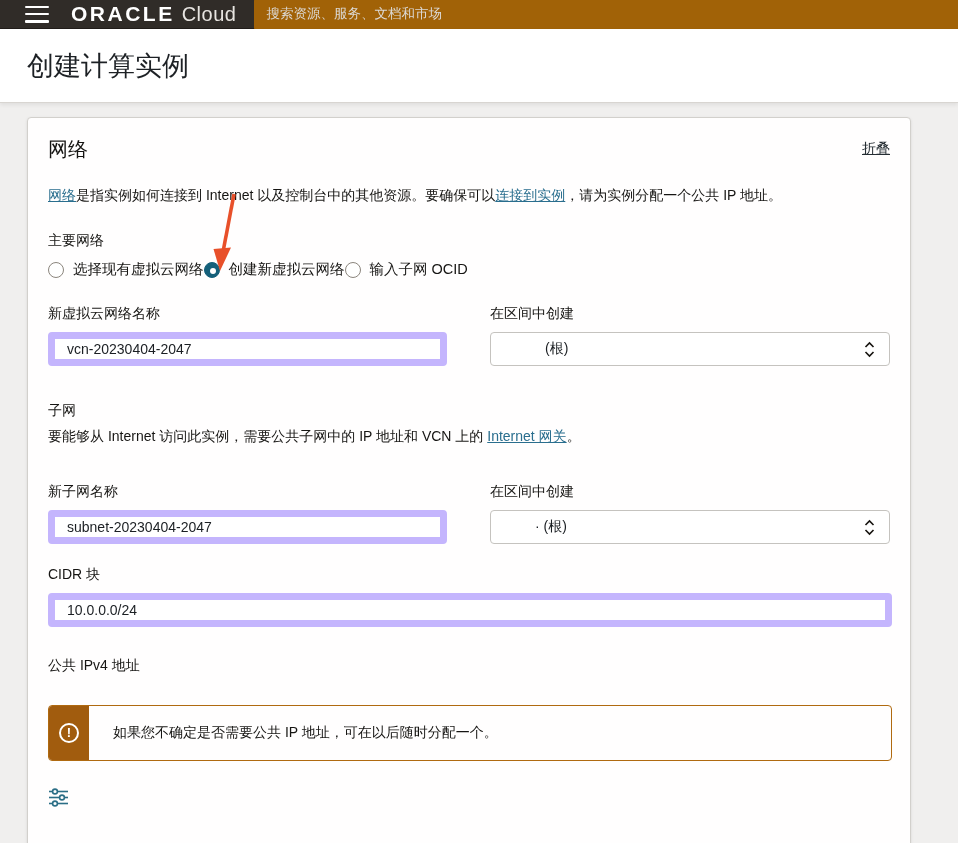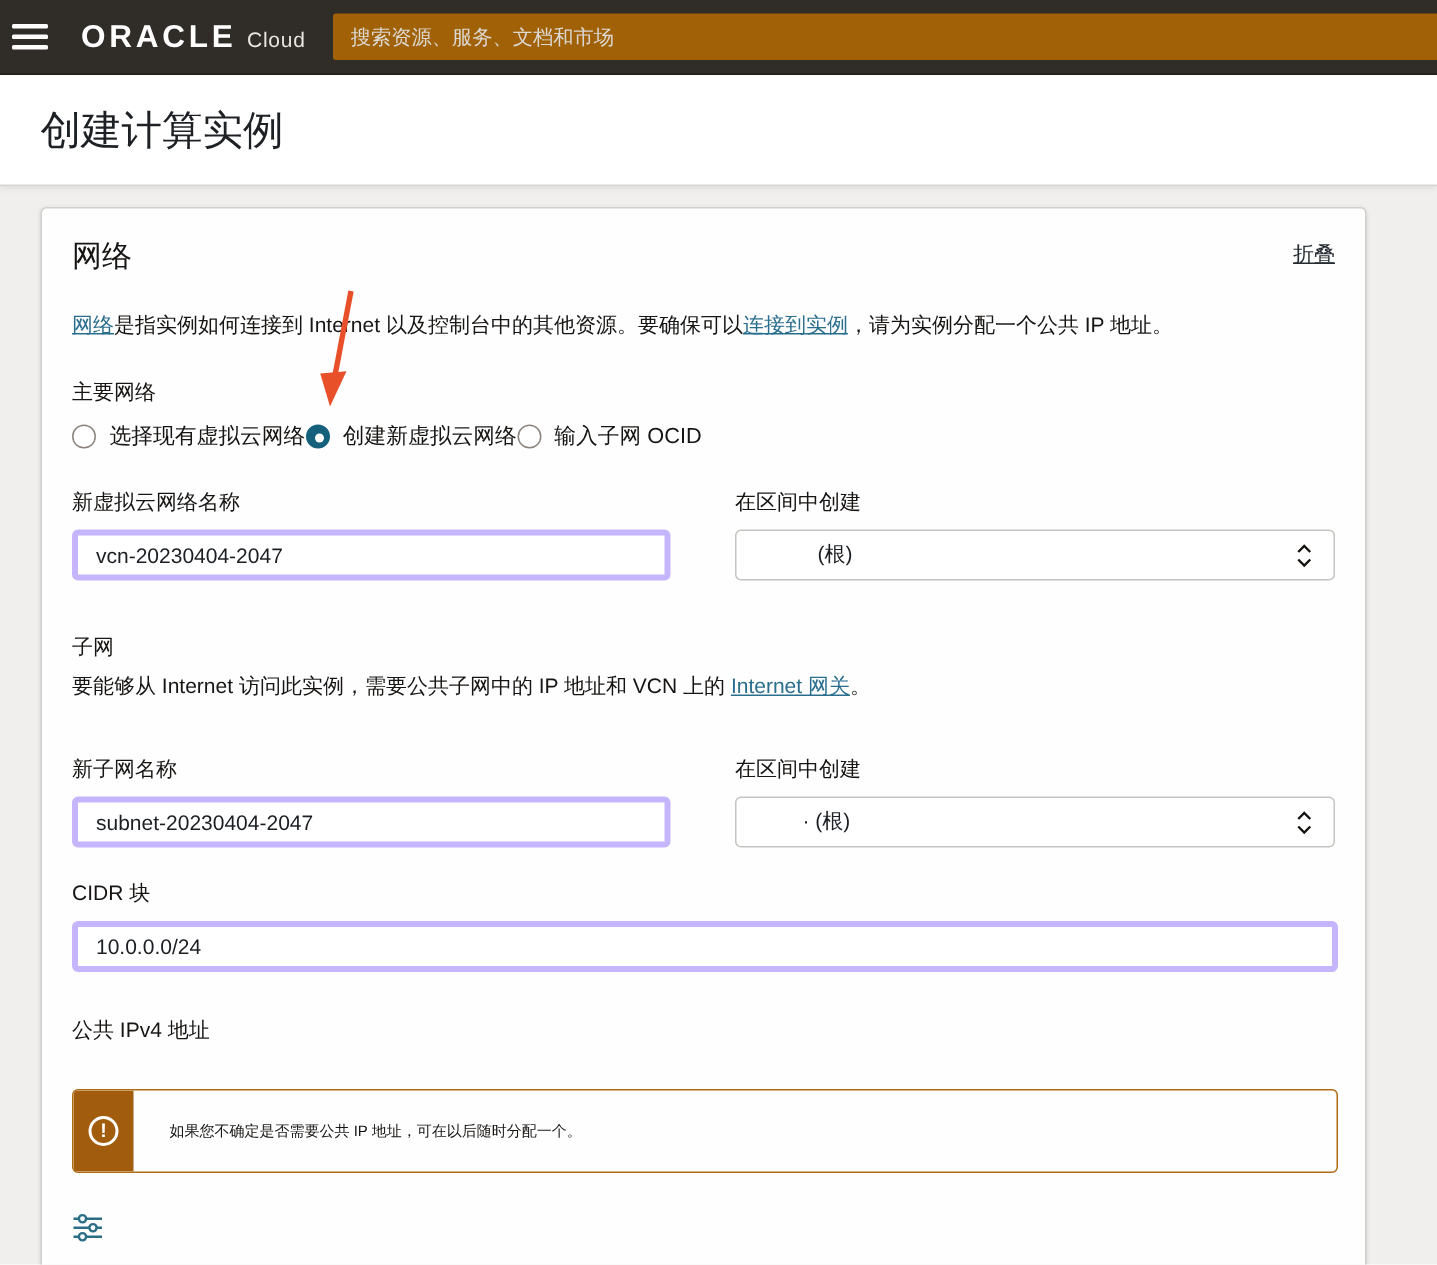--- a/index.html
+++ b/index.html
@@ -5,29 +5,29 @@
   * { margin:0; padding:0; box-sizing:border-box; }
   html,body { width:958px; height:843px; }
   body {
     font-family: "Liberation Sans", "DejaVu Sans", sans-serif;
     position:relative; overflow:hidden;
     background:#f0efee; color:#161513;
   }
 
   
   .topbar {
-    height:50px; background:#302c28; display:flex; align-items:center;
-    padding:0 0 0 8px; border-bottom:1px solid #211d1a;
+    height:29px; background:#302c28; display:flex; align-items:center;
+    padding:0 0 0 25px; border-bottom:1px solid #211d1a;
   }
   .hamburger { width:24px; height:17px; display:flex; flex-direction:column;
     justify-content:space-between; cursor:pointer; margin-right:22px; }
   .hamburger span { display:block; height:2.6px; background:#ffffff; border-radius:1px; }
   .brand { display:flex; align-items:baseline; white-space:nowrap; margin-right:18px; }
   .brand-bold { color:#ffffff; font-weight:700; font-size:21px; letter-spacing:2.5px; }
-  .brand-light { color:#e8e5e1; font-weight:300; font-size:14px; margin-left:7px; letter-spacing:0.5px; }
+  .brand-light { color:#e8e5e1; font-weight:300; font-size:20px; margin-left:7px; letter-spacing:0.5px; }
   .searchbox {
     flex:1; height:31px; background:#a16207; border-radius:2px 0 0 2px;
     display:flex; align-items:center; padding:0 12px; cursor:text;
   }
   .searchbox .search-text { color:#dcd9d5; font-size:13.5px; }
 
   
   .page-header {
     height:74px; background:#ffffff; display:flex; align-items:center;
     padding-left:27px; border-bottom:1px solid #d8d5d1;
@@ -60,21 +60,21 @@
   .radio.checked { background:#15607a; border-color:#15607a; }
   .radio.checked::after {
     content:""; position:absolute; width:6px; height:6px; border-radius:50%;
     background:#ffffff; left:5px; top:5px;
   }
 
   .fields-row { display:flex; gap:43px; }
   .field { display:flex; flex-direction:column; }
   .field .f-label { font-size:14px; margin-bottom:9px; color:#161513; }
   .text-input {
-    height:34px; border:4px solid #c4b5fd; border-radius:4px; background:#fff;
+    height:34px; border:7px solid #c4b5fd; border-radius:4px; background:#fff;
     font-size:14px; color:#1b1f23; padding:0 12px;
     font-family:"Liberation Sans","DejaVu Sans",sans-serif; width:100%;
   }
   .w-col { width:400px; }
   .w-col2 { width:401px; }
   .w-full { width:844px; }
 
   .select-box {
     height:34px; border:1px solid #c5c3bf; border-radius:4px; background:#fff;
     display:flex; align-items:center; cursor:pointer; position:relative;
@@ -92,21 +92,21 @@
     display:flex; align-items:stretch; min-height:56px; overflow:hidden;
   }
   .warning-strip {
     width:40px; background:#a15c0e; display:flex; align-items:center; justify-content:center;
     flex:0 0 auto;
   }
   .warn-icon {
     width:20px; height:20px; border:2px solid #ffffff; border-radius:50%;
     color:#ffffff; font-size:13px; font-weight:700; line-height:16px; text-align:center;
   }
-  .warning-text { font-size:10px; display:flex; align-items:center; padding:10px 16px 10px 24px; }
+  .warning-text { font-size:14px; display:flex; align-items:center; padding:10px 16px 10px 24px; }
 
   
   .advanced-row { display:flex; align-items:center; gap:13px; margin-top:26px; }
 
   
   .arrow-overlay { position:absolute; left:0; top:0; width:958px; height:843px;
     pointer-events:none; z-index:5; }
 </style>
 </head>
 <body>

